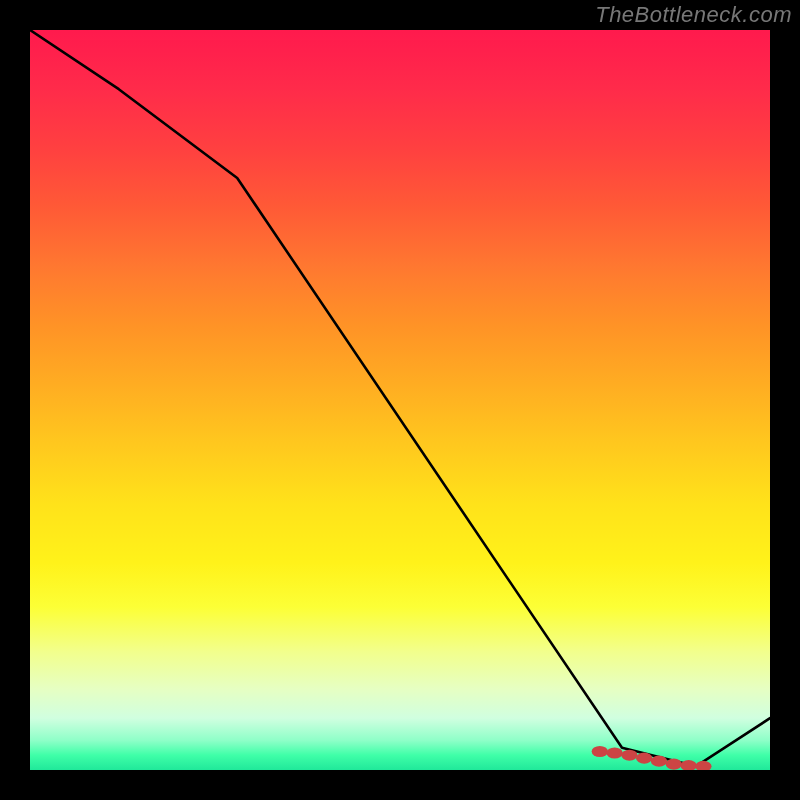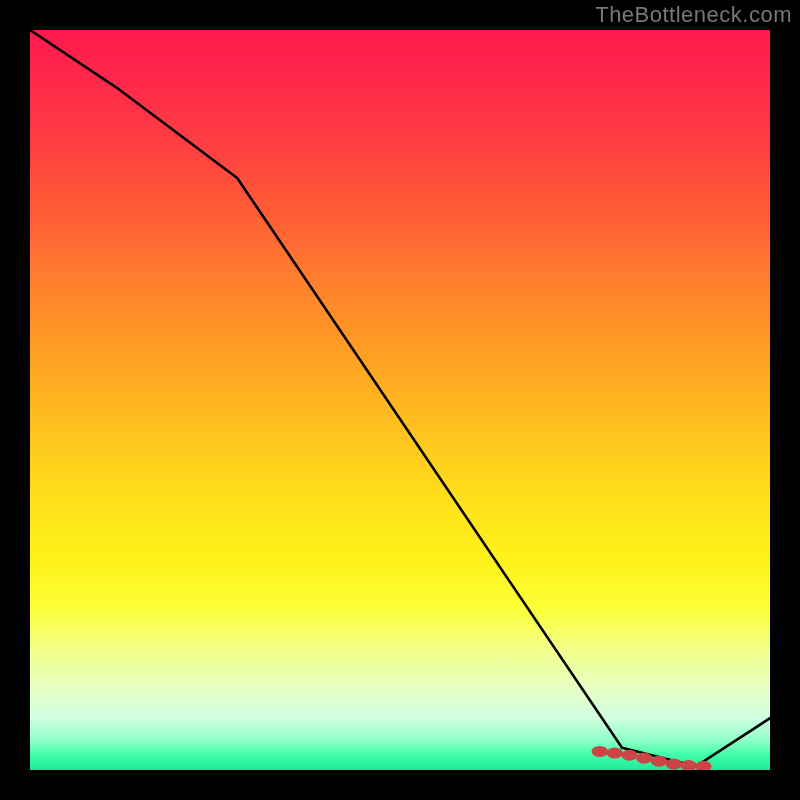--- a/index.html
+++ b/index.html
@@ -9,20 +9,21 @@
     height: 800px;
     background: #000;
     font-family: Arial, Helvetica, sans-serif;
     overflow: hidden;
   }
   .frame {
     position: relative;
     width: 800px;
     height: 800px;
     background: #000;
+    font-style: italic;
   }
   .watermark {
     position: absolute;
     top: 2px;
     right: 8px;
     color: #777;
     font-size: 22px;
     letter-spacing: 0.5px;
     user-select: none;
   }

